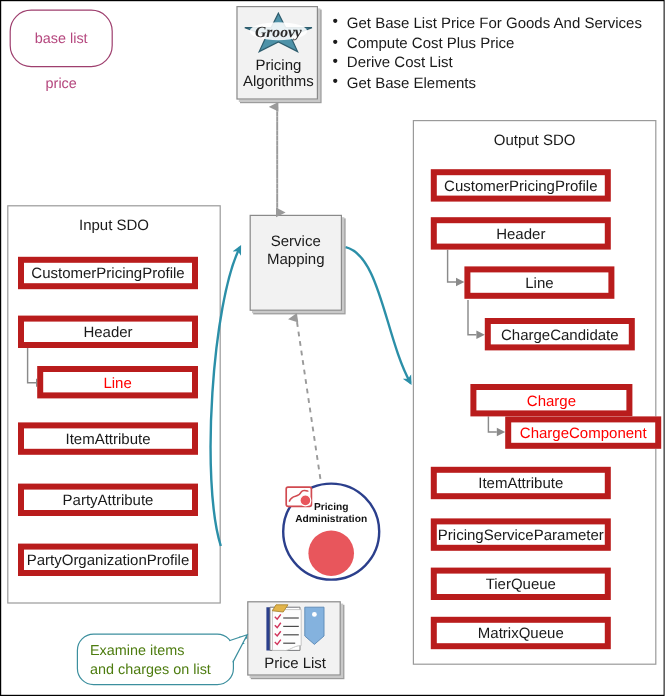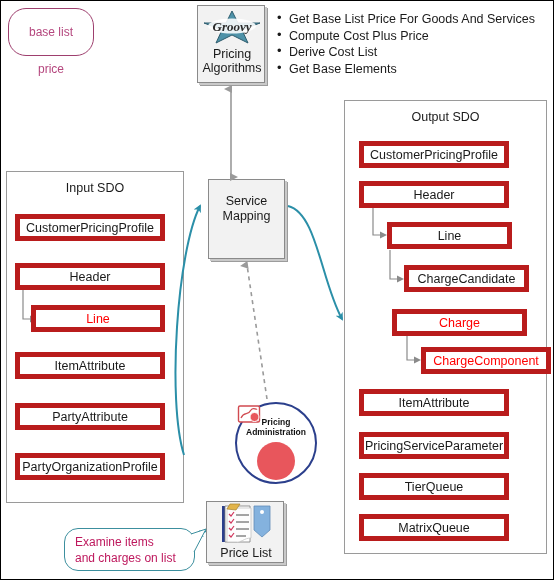--- a/index.html
+++ b/index.html
@@ -25,21 +25,21 @@
     color:#b5477e;
     font-size:12px;
     line-height:15px;
     text-align:center;
     display:flex;align-items:center;justify-content:center;
     background:#fff;
   }
   .callout-teal{
     border:1px solid #3c8f9e;
     border-radius:14px;
-    color:#be185d;
+    color:#4d7c0f;
     font-size:12px;
     line-height:16px;
     text-align:left;
     display:flex;align-items:center;
     padding-left:10px;
     background:#fff;
   }
 
   
   .panel{
@@ -166,21 +166,21 @@
   </div>
   <div class="abs ebox" style="left:358px;top:180px;width:150px;height:27px;">
     <span>Header</span>
   </div>
   <div class="abs ebox" style="left:386px;top:221px;width:125px;height:27px;">
     <span>Line</span>
   </div>
   <div class="abs ebox" style="left:403px;top:264px;width:125px;height:27px;">
     <span>ChargeCandidate</span>
   </div>
-  <div class="abs ebox red" style="left:391px;top:308px;width:135px;height:27px;">
+  <div class="abs ebox red" style="left:391px;top:319px;width:135px;height:27px;">
     <span>Charge</span>
   </div>
   <div class="abs ebox red" style="left:420px;top:346px;width:130px;height:27px;">
     <span>ChargeComponent</span>
   </div>
   <div class="abs ebox" style="left:358px;top:388px;width:150px;height:27px;">
     <span>ItemAttribute</span>
   </div>
   <div class="abs ebox" style="left:358px;top:431px;width:150px;height:27px;">
     <span>PricingServiceParameter</span>

